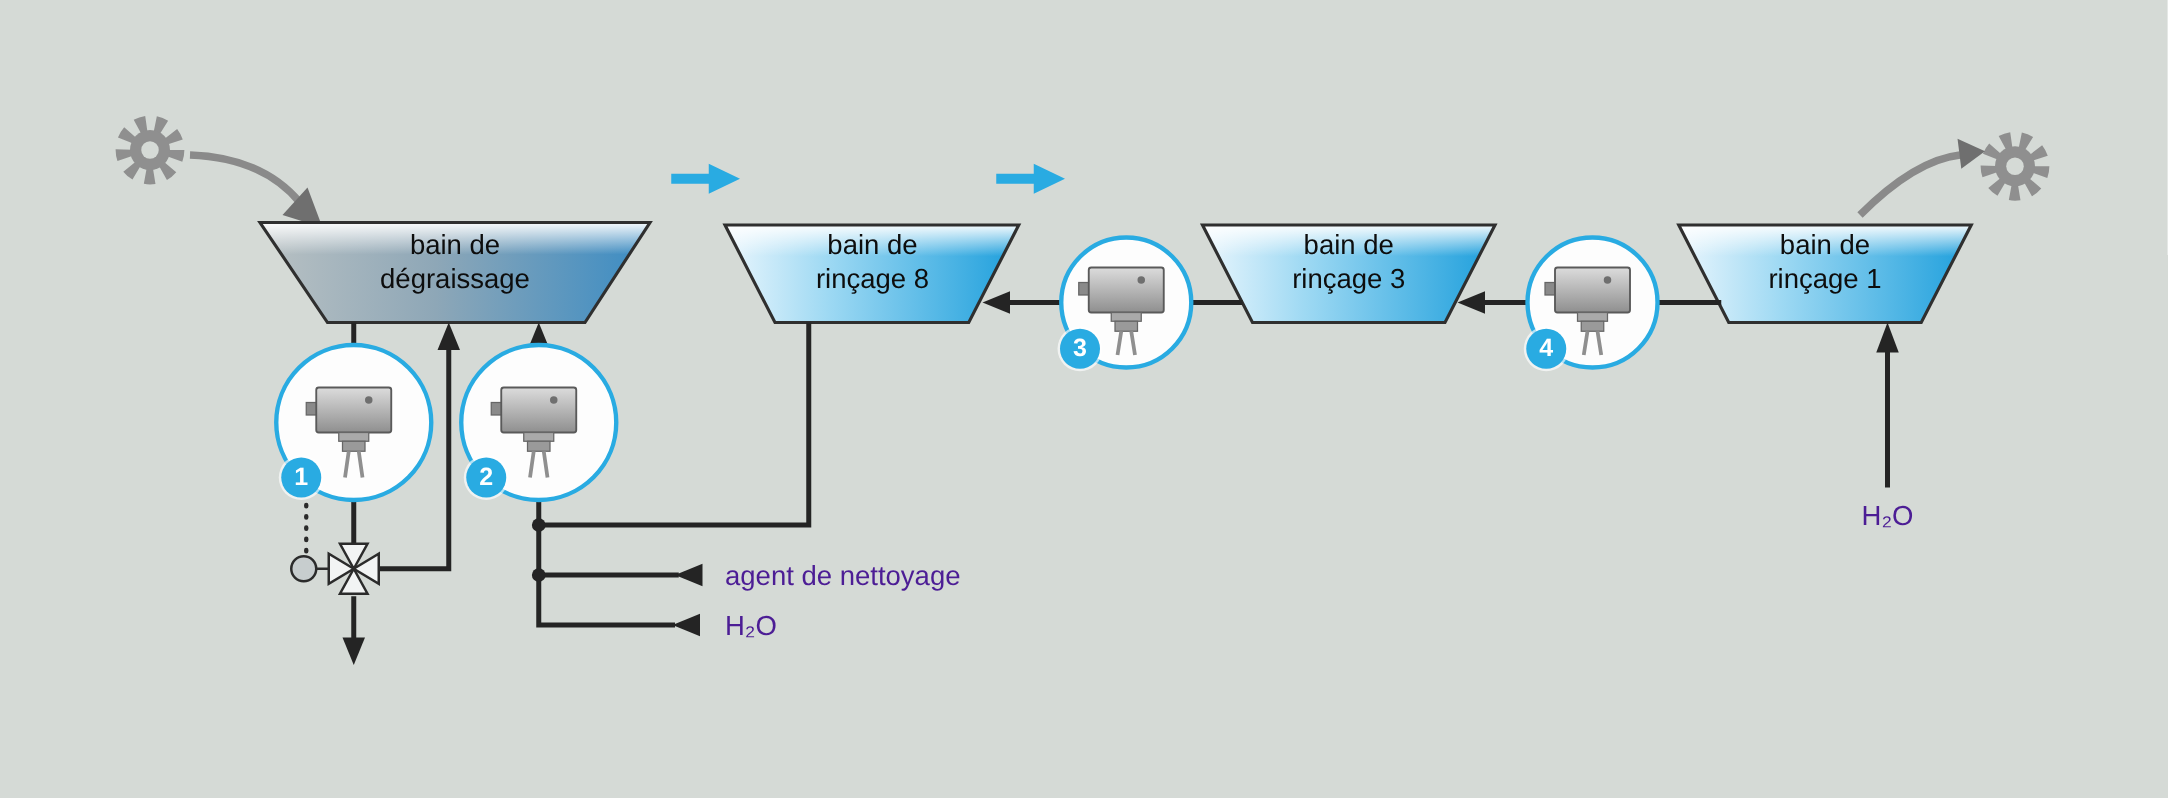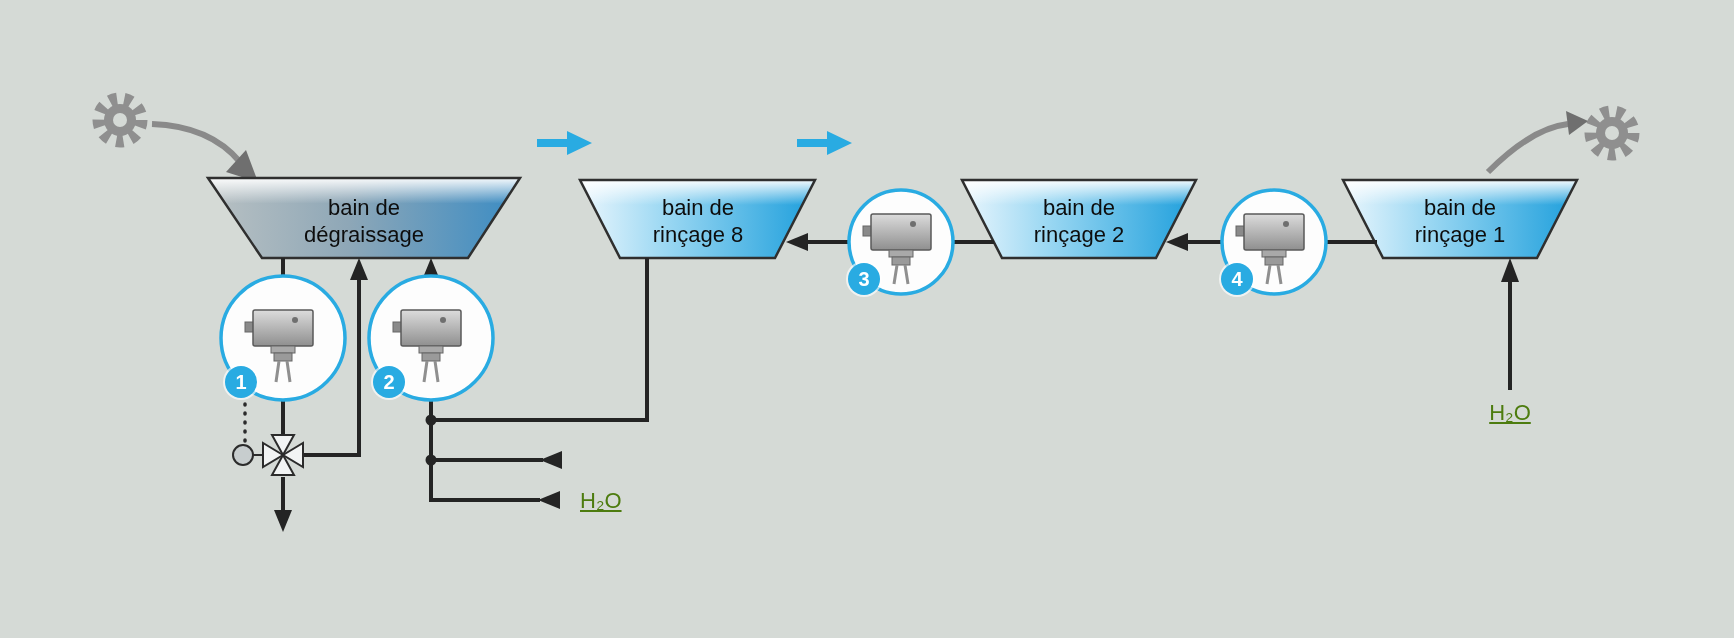--- a/index.html
+++ b/index.html
@@ -6,34 +6,33 @@
   .stage{
     position:relative;
     width:1734px;height:638px;
     background:#d5dad6;
     overflow:hidden;
     font-family:"Liberation Sans", sans-serif;
   }
   .layer{position:absolute;left:0;top:0;}
   .tank-label{
     position:absolute;
-    top:194px;
+    top:182px;
     transform:translateX(-50%);
     text-align:center;
     font-size:22px;
     line-height:27px;
     color:#0d0d0d;
     white-space:nowrap;
   }
   .side-label{
     position:absolute;
     font-size:22px;
-    color:#4d7c0f;
+    color:#4c1d95;
     white-space:nowrap;
-    text-decoration:underline;
   }
   .badge{
     position:absolute;
     width:32px;height:32px;
     border-radius:50%;
     background:#29abe2;
     color:#ffffff;
     font-size:20px;font-weight:bold;
     display:flex;align-items:center;justify-content:center;
     box-shadow:0 0 0 2px rgba(255,255,255,.65);
@@ -200,27 +199,28 @@
   <div class="tank-label" style="left:364px;">
     <div>bain de</div>
     <div>dégraissage</div>
   </div>
   <div class="tank-label" style="left:698px;">
     <div>bain de</div>
     <div>rinçage 8</div>
   </div>
   <div class="tank-label" style="left:1079px;">
     <div>bain de</div>
-    <div>rinçage 2</div>
+    <div>rinçage 3</div>
   </div>
   <div class="tank-label" style="left:1460px;">
     <div>bain de</div>
     <div>rinçage 1</div>
   </div>
 
+  <div class="side-label" style="left:580px; top:448px;">agent de nettoyage</div>
   <div class="side-label" style="left:580px; top:488px;">H₂O</div>
   <div class="side-label" style="left:1478px; top:400px; width:64px; text-align:center;">H₂O</div>
 
   <div class="badge" style="left:225px; top:366px;">1</div>
   <div class="badge" style="left:373px; top:366px;">2</div>
   <div class="badge" style="left:848px; top:263px;">3</div>
   <div class="badge" style="left:1221px; top:263px;">4</div>
 
 </div>
 

